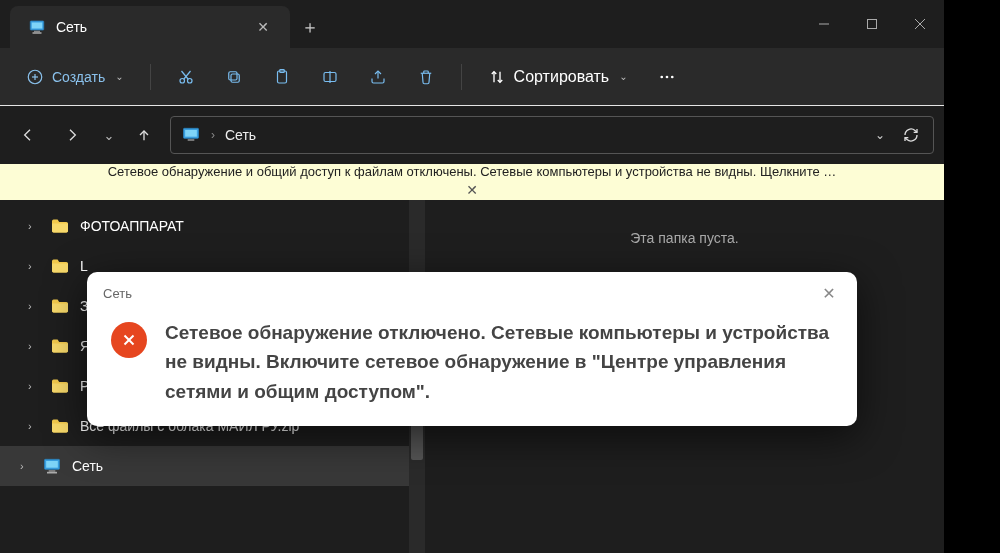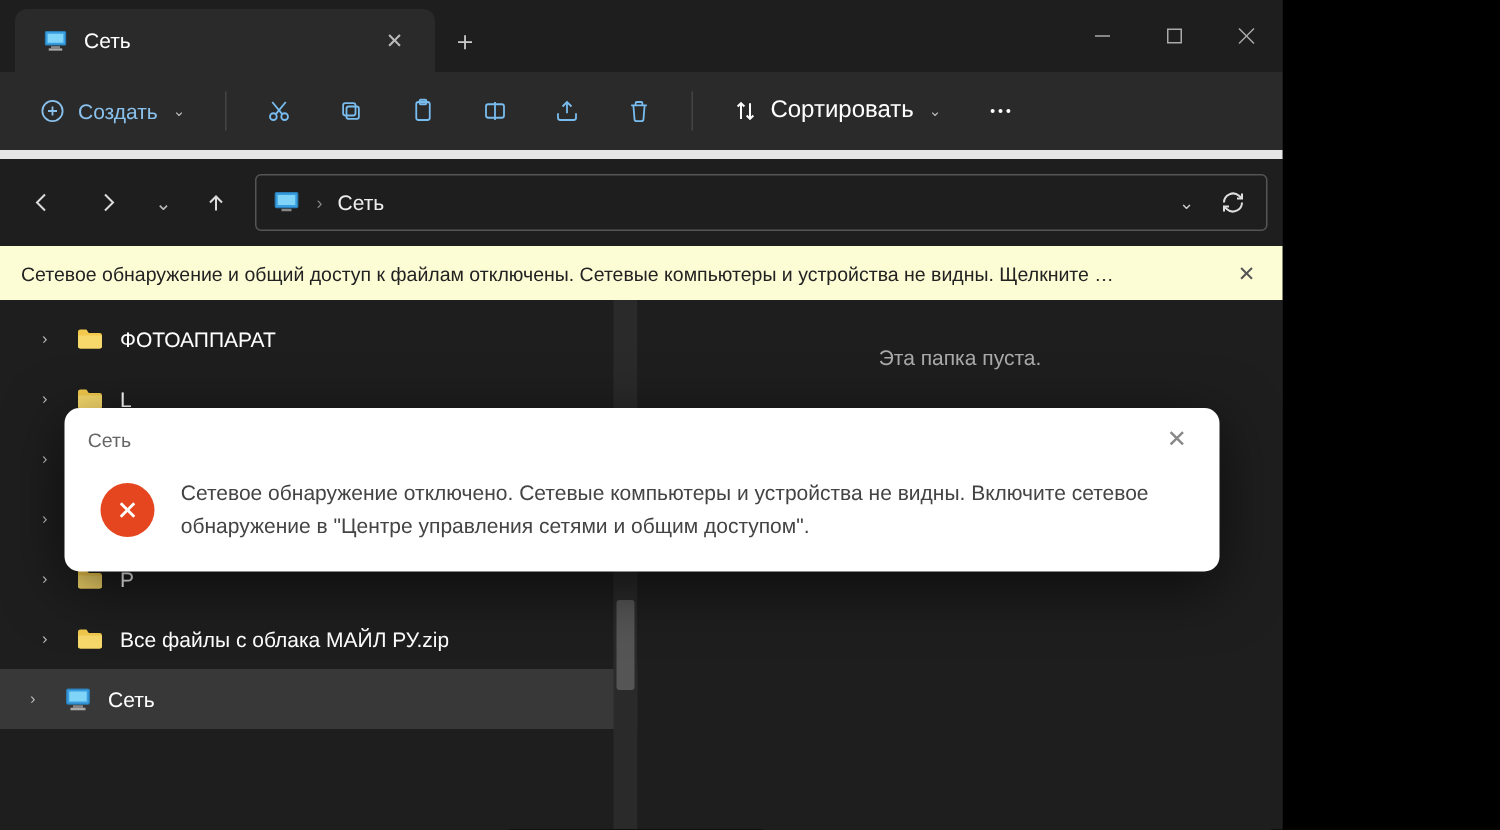--- a/index.html
+++ b/index.html
@@ -1,32 +1,32 @@
 <!DOCTYPE html>
 <html><head>
 <meta charset="utf-8">
 <style>
   * { margin: 0; padding: 0; box-sizing: border-box; font-family: "Segoe UI", sans-serif; }
   html, body { width: 1000px; height: 553px; overflow: hidden; background: #000; }
-  .window { width: 855px; height: 553px; background: #1e1e1e; color: #fff; display: flex; flex-direction: column; position: relative; }
+  .window { width: 944px; height: 553px; background: #1e1e1e; color: #fff; display: flex; flex-direction: column; position: relative; }
   
   
   .titlebar { height: 48px; background: #1e1e1e; display: flex; align-items: stretch; }
   .tab { display: flex; align-items: center; gap: 10px; padding: 0 18px; width: 280px; background: #2a2a2a; border-radius: 8px 8px 0 0; margin: 6px 0 0 10px; }
   .tab-title { font-size: 14px; color: #fff; flex: 1; }
   .tab-icon svg { display: block; }
   .tab-close { width: 18px; height: 18px; display:flex; align-items:center; justify-content:center; color:#bbb; font-size:14px; cursor:pointer; }
   .newtab { width: 40px; display:flex; align-items:center; justify-content:center; color:#ccc; font-size:18px; cursor:pointer; margin-top:6px;}
   .titlebar-spacer { flex:1; }
   .win-controls { display:flex; }
   .win-btn { width:48px; display:flex; align-items:center; justify-content:center; color:#aaa; cursor:pointer; }
   .win-btn svg { width:12px; height:12px; }
   
   
-  .toolbar { height: 58px; background: #2a2a2a; display:flex; align-items:center; padding: 0 14px; gap: 6px; border-bottom:6px solid #e5e5e5;}
+  .toolbar { height: 58px; background: #2a2a2a; display:flex; align-items:center; padding: 0 14px; gap: 6px; border-bottom:1px solid #e5e5e5;}
   .tbtn { height:36px; display:flex; align-items:center; justify-content:center; gap:8px; padding:0 12px; border-radius:6px; color:#79bdf0; cursor:pointer; }
   .tbtn.icon-only { padding:0; width:42px; }
   .tbtn.text { color:#8ac1ec; font-size:14px; }
   .tbtn.sort { color:#fff; }
   .tb-sep { width:1px; height:26px; background:#444; margin:0 8px; }
   .tbtn svg { width:18px; height:18px; }
   .chev-sm { font-size:10px; color:#bbb; margin-left:2px;}
   
   
   .navrow { height: 58px; background:#1e1e1e; display:flex; align-items:center; padding:0 10px; gap:8px; }
@@ -35,21 +35,21 @@
   .addr { flex:1; height:38px; border:1px solid #555; border-radius:4px; display:flex; align-items:center; padding:0 10px; gap:10px; background:#1e1e1e; }
   .addr .crumb { color:#eee; font-size:14px; }
   .addr .sep { color:#888; font-size:12px; }
   .addr-spacer { flex:1; }
   .addr-chev { color:#ccc; font-size:12px; cursor:pointer; padding:0 4px;}
   .addr-refresh { color:#ddd; cursor:pointer; padding:0 4px; display:flex;}
   .search { width:160px; height:38px; border:1px solid #555; border-radius:4px; display:flex; align-items:center; padding:0 10px; background:#1e1e1e; }
   .search input { flex:1; background:transparent; border:none; outline:none; color:#ddd; font-size:13px; }
   
   
-  .infobar { height:36px; background:#fdfdd5; color:#222; display:flex; align-items:center; padding:0 14px; font-size:13px; }
+  .infobar { height:36px; background:#fdfdd5; color:#222; display:flex; align-items:center; padding:0 26px; font-size:13px;flex-direction:column; }
   .infobar-text { flex:1; white-space:nowrap; overflow:hidden; text-overflow:ellipsis; }
   .infobar-close { width:20px; height:20px; display:flex; align-items:center; justify-content:center; color:#555; cursor:pointer; font-size:14px;}
   
   
   .content { flex:1; display:flex; background:#1e1e1e; overflow:hidden; }
   .tree { width:425px; background:#1e1e1e; overflow:hidden; display:flex; flex-direction:column; position:relative;}
   .tree-body { flex:1; padding:6px 0; }
   .tree-item { height:40px; display:flex; align-items:center; padding-left:20px; gap:10px; color:#fff; font-size:14px; cursor:pointer; }
   .tree-item.selected { background:#383838; }
   .tree-chev { width:12px; color:#bbb; font-size:11px; }
@@ -63,21 +63,21 @@
   
   
   .overlay { position:absolute; inset:0; display:flex; align-items:flex-start; justify-content:center; pointer-events:none; }
   .dialog { margin-top:272px; width:770px; background:#fff; color:#222; border-radius:10px; box-shadow:0 10px 40px rgba(0,0,0,.6); pointer-events:auto; display:flex; flex-direction:column; }
   .dlg-title { height:42px; display:flex; align-items:center; padding:0 16px; color:#666; font-size:13px; }
   .dlg-title-text { flex:1; }
   .dlg-close { width:24px; height:24px; display:flex; align-items:center; justify-content:center; color:#888; cursor:pointer; font-size:16px; }
   .dlg-body { display:flex; padding:4px 24px 20px 24px; gap:18px; }
   .dlg-icon { width:36px; height:36px; border-radius:50%; background:#e6461f; display:flex; align-items:center; justify-content:center; flex-shrink:0; margin-top:4px;}
   .dlg-icon svg { width:18px; height:18px; stroke:#fff; stroke-width:2.5; }
-  .dlg-msg { font-size:14px; color:#444; line-height:1.55; }
+  .dlg-msg { font-size:19px; color:#444; line-height:1.55;font-weight:bold; }
   .dlg-footer { display:flex; justify-content:flex-end; padding:0 20px 18px 20px; }
   .dlg-ok { min-width:84px; height:30px; border:1px solid #999; background:#fdfdfd; border-radius:4px; font-size:13px; cursor:pointer; }
 </style>
 </head>
 <body>
 
 <div class="window">
 
   <div class="titlebar">
     <div class="tab">

